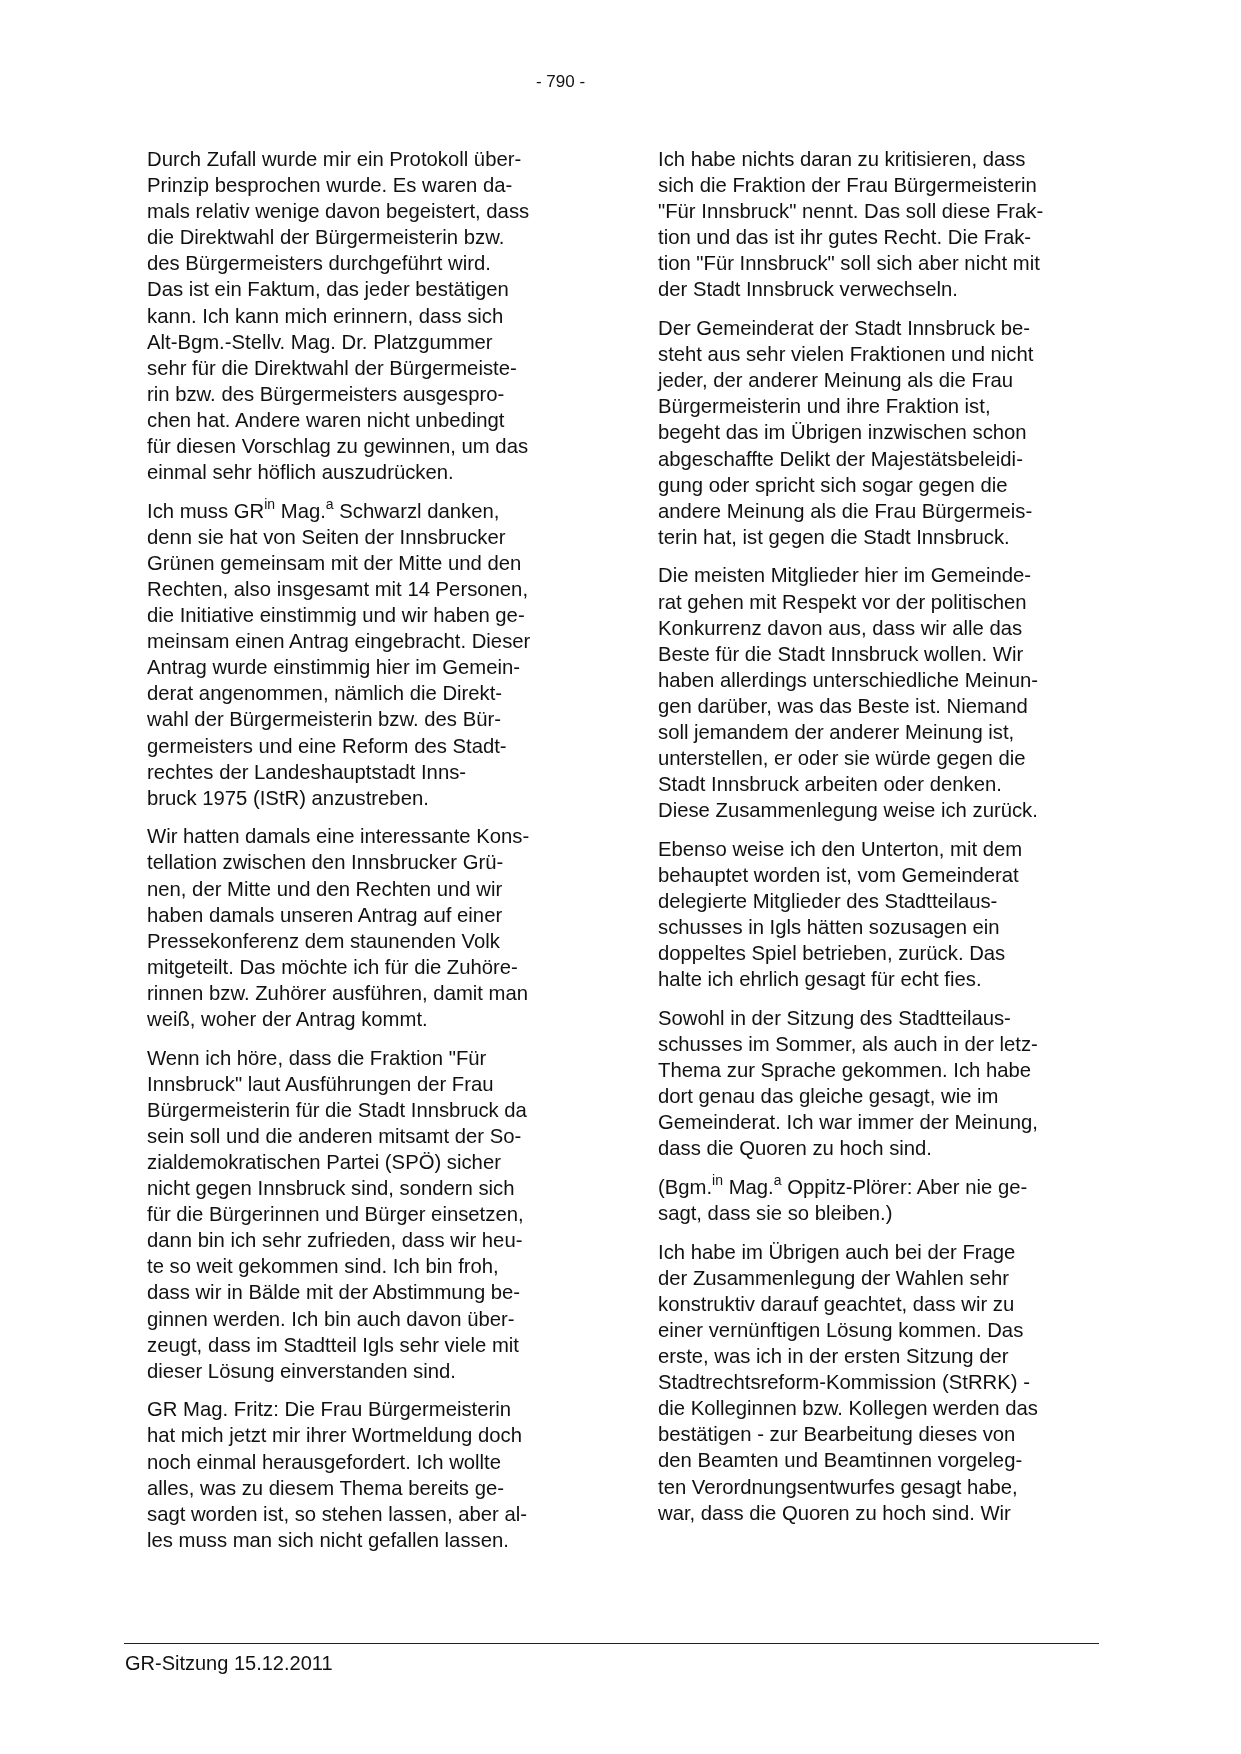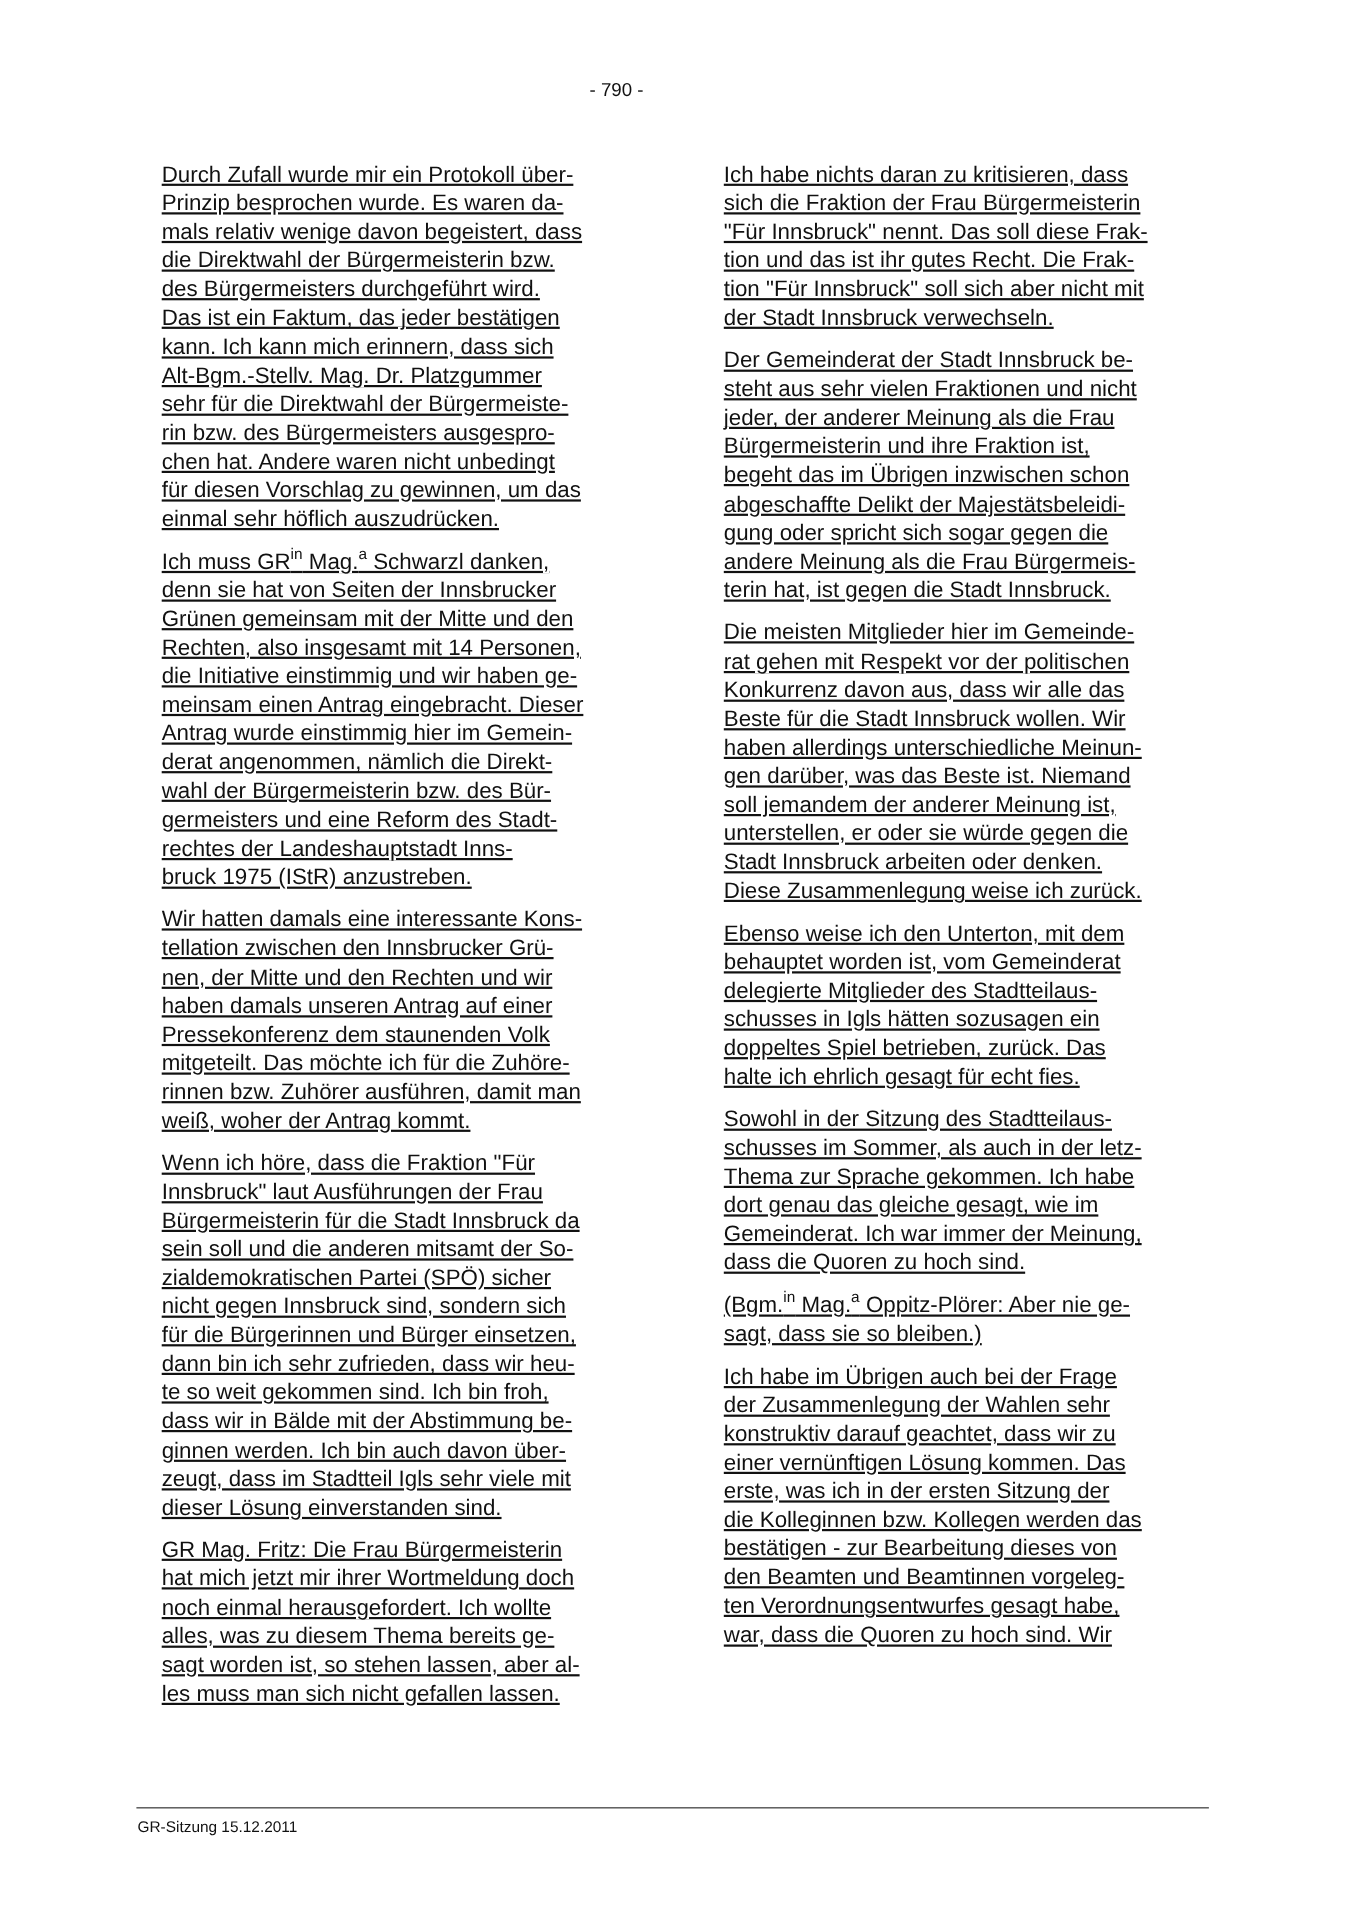--- a/index.html
+++ b/index.html
@@ -1,28 +1,28 @@
 <!DOCTYPE html>
 <html><head>
 <meta charset="utf-8">
 <style>
   html, body { margin: 0; padding: 0; background: #ffffff; }
   body { width: 1241px; height: 1754px; position: relative; overflow: hidden;
          font-family: "Liberation Sans", sans-serif; color: #111111; }
   .page-number { position: absolute; top: 72px; left: 0; width: 1121px; text-align: center;
                  font-size: 17px; }
-  .col { position: absolute; top: 146px; width: 438px; font-size: 20.3px; line-height: 26.1px; text-decoration: underline; }
+  .col { position: absolute; top: 146px; width: 438px; font-size: 20.3px; line-height: 26.1px; }
   .col.left { left: 147px; }
   .col.right { left: 658px; }
   .para { margin: 0 0 12.5px 0; }
   .line { display: block; white-space: nowrap; }
   sup { font-size: 14px; line-height: 0; vertical-align: 9px; }
   .footer-rule { position: absolute; left: 124px; top: 1643px; width: 975px; height: 0;
                  border-top: 1.3px solid #222; }
-  .footer-text { position: absolute; left: 125px; top: 1652px; font-size: 14px; }
+  .footer-text { position: absolute; left: 125px; top: 1652px; font-size: 20px; }
 </style>
 </head>
 <body>
 
 <div class="page-number">- 790 -</div>
 
 <div class="col left">
     <p class="para">
       <span class="line">Durch Zufall wurde mir ein Protokoll über-</span>
       <span class="line">Prinzip besprochen wurde. Es waren da-</span>
@@ -137,20 +137,21 @@
     <p class="para">
       <span class="line"><span>(Bgm.</span><sup>in</sup><span> Mag.</span><sup>a</sup><span> Oppitz-Plörer: Aber nie ge-</span></span>
       <span class="line">sagt, dass sie so bleiben.)</span>
     </p>
     <p class="para">
       <span class="line">Ich habe im Übrigen auch bei der Frage</span>
       <span class="line">der Zusammenlegung der Wahlen sehr</span>
       <span class="line">konstruktiv darauf geachtet, dass wir zu</span>
       <span class="line">einer vernünftigen Lösung kommen. Das</span>
       <span class="line">erste, was ich in der ersten Sitzung der</span>
+      <span class="line">Stadtrechtsreform-Kommission (StRRK) -</span>
       <span class="line">die Kolleginnen bzw. Kollegen werden das</span>
       <span class="line">bestätigen - zur Bearbeitung dieses von</span>
       <span class="line">den Beamten und Beamtinnen vorgeleg-</span>
       <span class="line">ten Verordnungsentwurfes gesagt habe,</span>
       <span class="line">war, dass die Quoren zu hoch sind. Wir</span>
     </p>
   </div>
 
 <div class="footer-rule"></div>
 <div class="footer-text">GR-Sitzung 15.12.2011</div>

